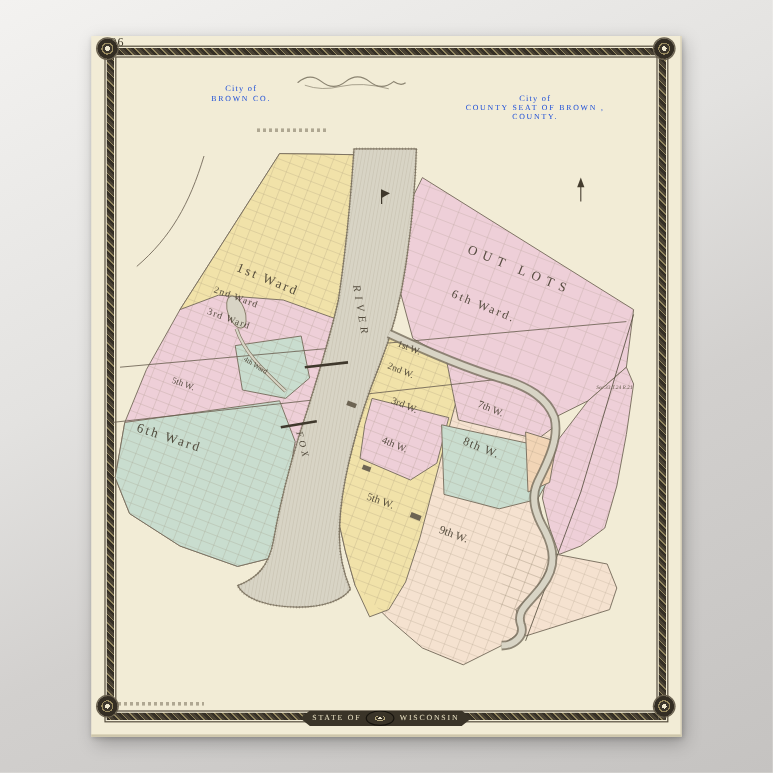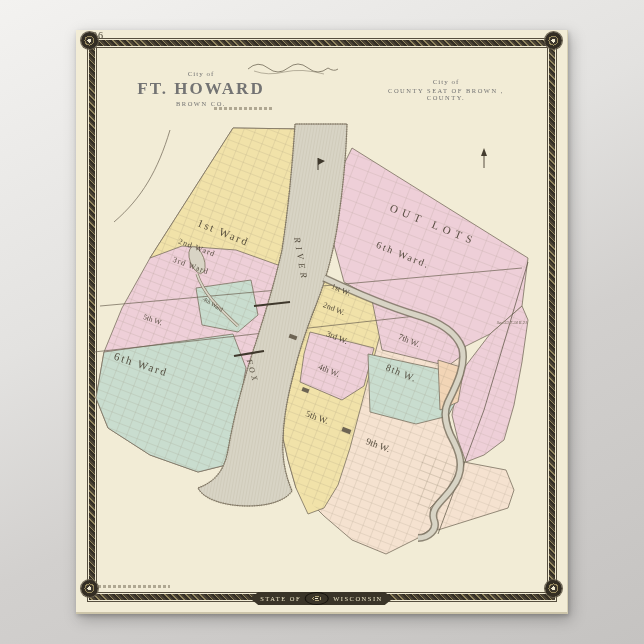--- a/index.html
+++ b/index.html
@@ -23,21 +23,21 @@
   .frame:after{content:"";position:absolute;inset:1px;border:1px solid #564e3e;}
   .rosette{
     position:absolute;width:17px;height:17px;border-radius:50%;
     background:radial-gradient(circle,#efe8cf 0 2px,#3c362c 2px 4px,#97895f 4px 5px,#332d23 5px 9px);
     box-shadow:0 0 0 1px #6b6250;
   }
   .page-number{
     position:absolute;left:16px;top:0px;font-size:10px;letter-spacing:1px;color:#3e3829;
   }
   .flourish{position:absolute;left:168px;top:30px;opacity:.65;}
-  .title-block{position:absolute;text-align:center;color:#737373;}
+  .title-block{position:absolute;text-align:center;color:#1d4ed8;}
   .tb-left{left:58px;top:40px;width:134px;}
   .tb-right{left:303px;top:48px;width:134px;}
   .kicker{font-size:7px;letter-spacing:1px;}
   .main-title{font-weight:bold;letter-spacing:2px;}
   .tb-left .main-title{font-size:17px;margin-top:1px;}
   .tb-right .main-title{font-size:13px;margin-top:1px;}
   .sub-title{font-size:6.5px;letter-spacing:1.5px;margin-top:1px;}
   .micro-squiggle{
     position:absolute;height:3px;opacity:.55;
     background:repeating-linear-gradient(90deg,rgba(90,80,60,.8) 0 3px,rgba(90,80,60,0) 3px 5px);
@@ -72,21 +72,20 @@
   <div class="rosette" style="left:5px;bottom:15px;"></div>
   <div class="rosette" style="right:5px;bottom:15px;"></div>
 
   <svg class="flourish" width="96" height="16">
     <path d="M4,9 q10,-9 20,-1 t20,0 t20,0 t20,0 q6,4 10,1" fill="none" stroke="#554d3c" stroke-width="1"></path>
     <path d="M10,11 q14,5 30,1 q18,-4 40,2" fill="none" stroke="#554d3c" stroke-width=".6"></path>
   </svg>
 
   <div class="title-block tb-left">
     <div class="kicker">City of</div>
-    <div class="main-title">FT. HOWARD</div>
     <div class="sub-title">BROWN CO.</div>
   </div>
   <div class="micro-squiggle scale-note"></div>
 
   <div class="title-block tb-right">
     <div class="kicker">City of</div>
     <div class="sub-title">COUNTY SEAT OF BROWN , COUNTY.</div>
   </div>
 
   <svg class="map-svg" width="470" height="470" viewBox="0 0 470 470">

